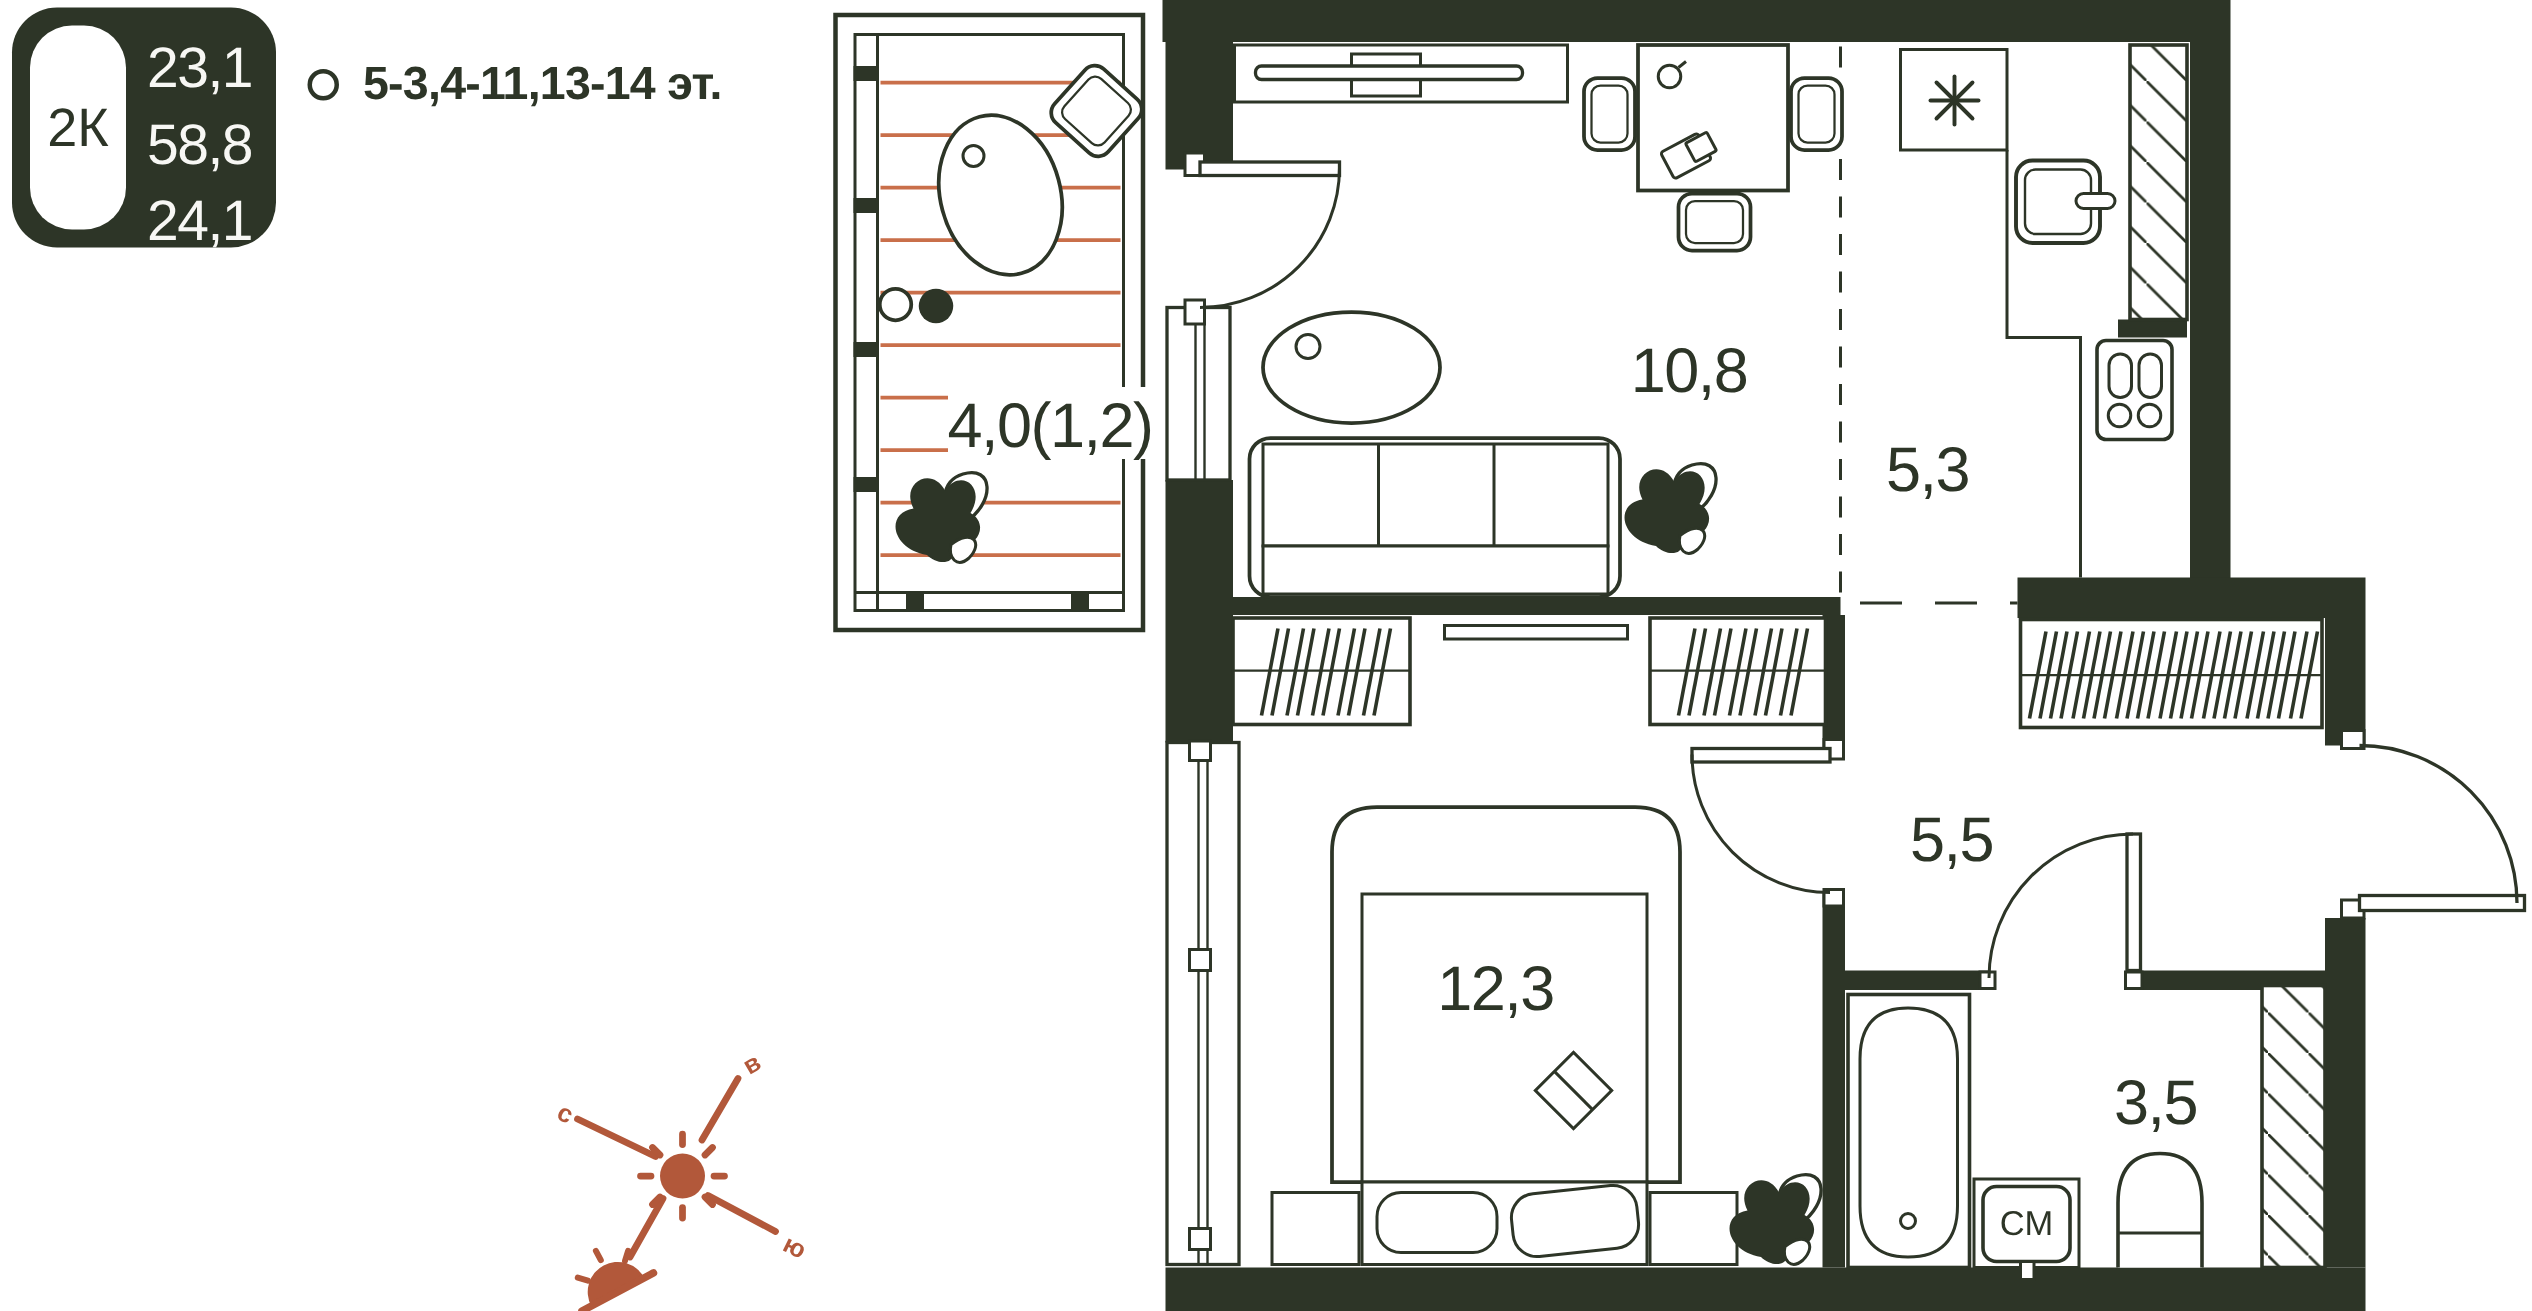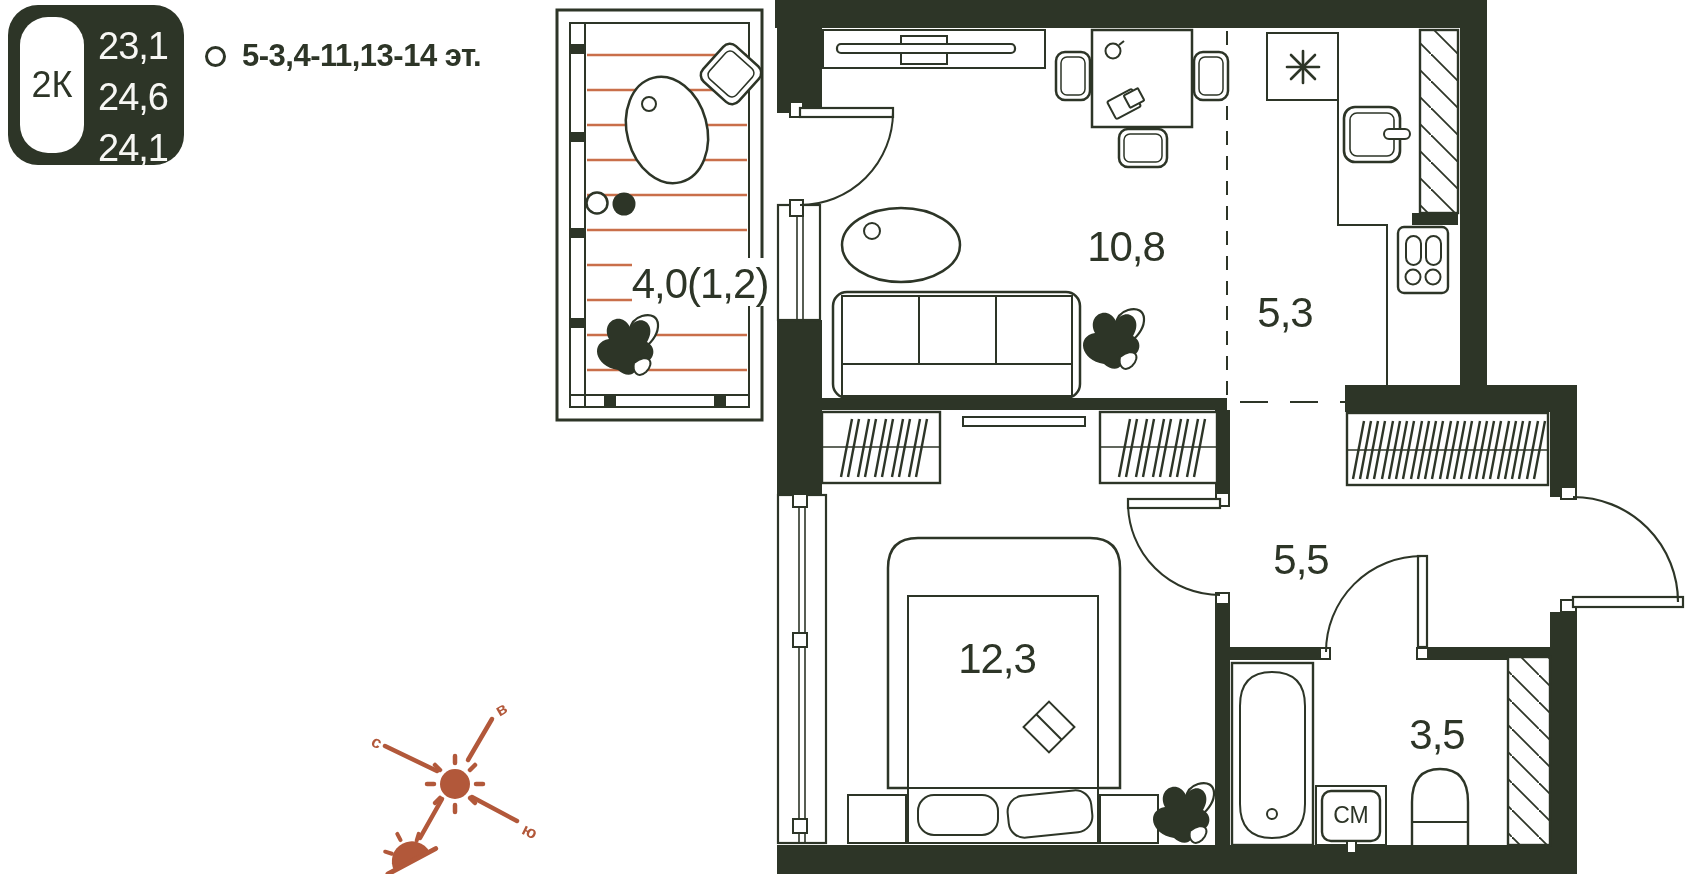--- a/index.html
+++ b/index.html
@@ -26,21 +26,21 @@
 </style>
 </head>
 <body>
 
 <div id="stage">
 
   <div class="badge">
     <div class="badge-type">2К</div>
     <div class="badge-areas">
       <span>23,1</span>
-      <span>24,6</span>
+      <span>58,8</span>
       <span>24,1</span>
     </div>
   </div>
 
   <div class="legend">
     <div class="legend-row">
       <span class="dot outline"></span>
       <span class="legend-label">5-3,4-11,13-14 эт.</span>
     </div>
   </div>

